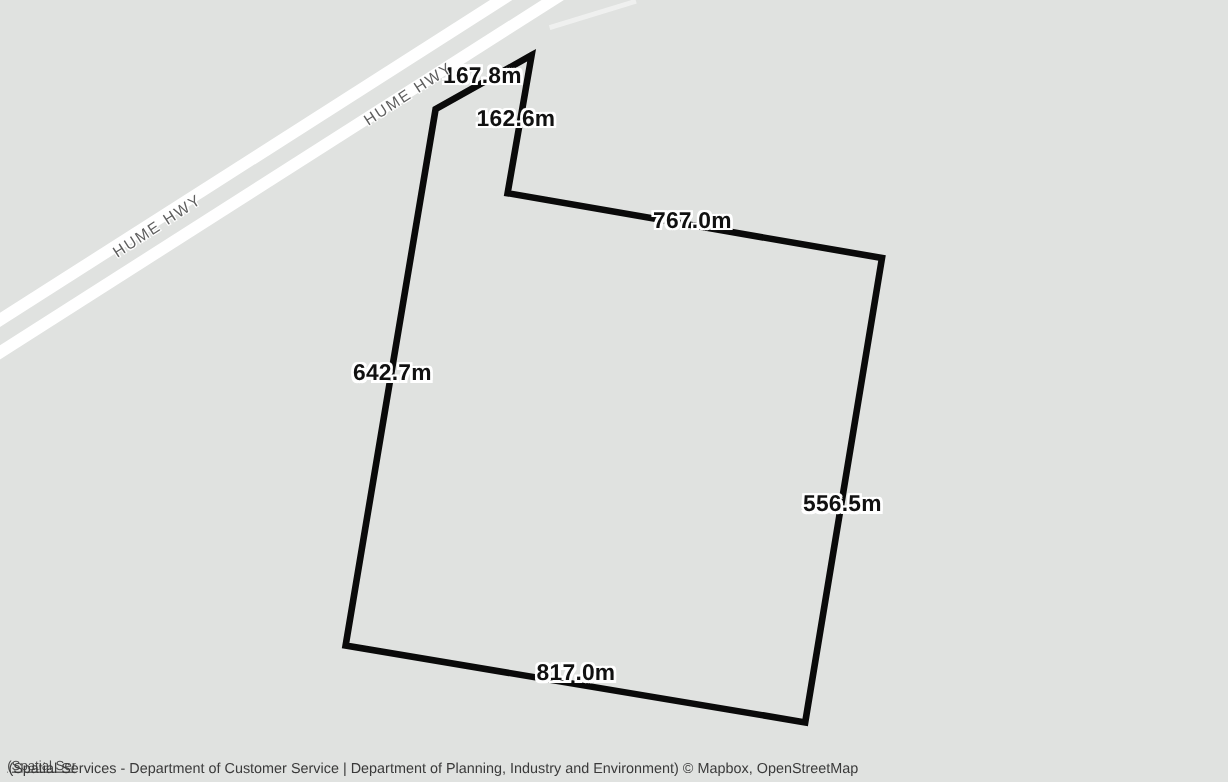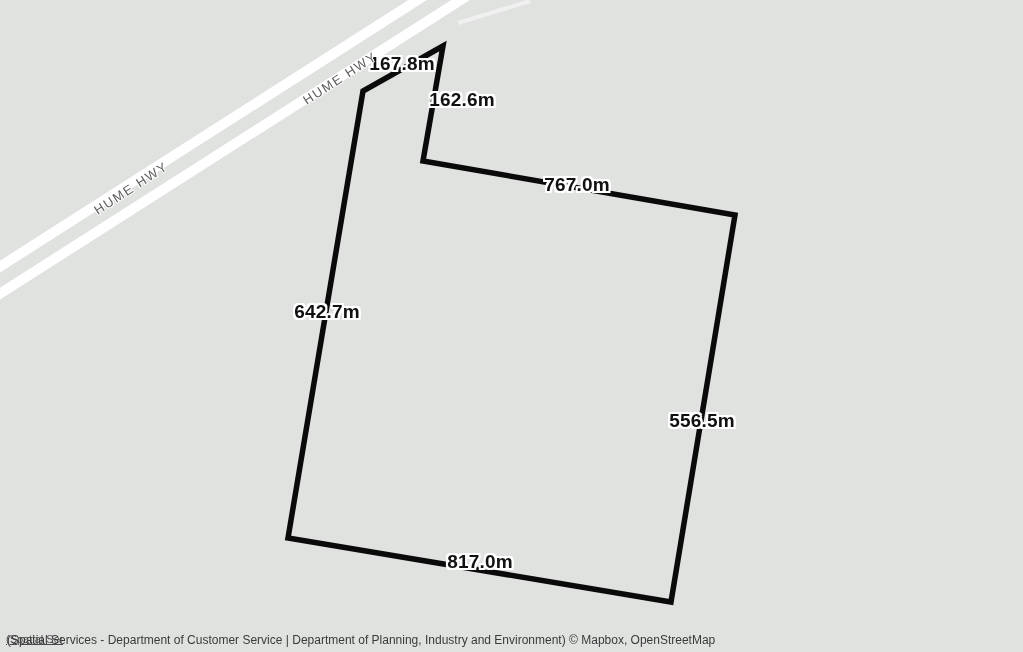--- a/index.html
+++ b/index.html
@@ -74,21 +74,21 @@
 
     <line x1="427" y1="-6" x2="-10" y2="273" stroke="#ffffff" stroke-width="10"></line>
     <line x1="470" y1="-6" x2="-10" y2="300" stroke="#ffffff" stroke-width="10"></line>
 
     <line x1="458" y1="23" x2="530" y2="1" stroke="#ffffff" stroke-width="4" opacity="0.5"></line>
 
     <polygon points="443,46 363,91 288,538 671,602 735,215 423,161" fill="none" stroke="#0a0a0a" stroke-width="5.5" stroke-linejoin="miter"></polygon>
   </svg>
 
   <div class="measure-label" style="left:402px; top:64px;">167.8m</div>
-  <div class="measure-label" style="left:430px; top:100px;margin-left:32px;">162.6m</div>
+  <div class="measure-label" style="left:430px; top:100px;">162.6m</div>
   <div class="measure-label" style="left:577px; top:185px;">767.0m</div>
   <div class="measure-label" style="left:327px; top:312px;">642.7m</div>
   <div class="measure-label" style="left:702px; top:421px;">556.5m</div>
   <div class="measure-label" style="left:480px; top:562px;">817.0m</div>
 
   <div class="road-label" style="left:131px; top:188px;">HUME HWY</div>
   <div class="road-label" style="left:340px; top:78px;">HUME HWY</div>
 
   <div class="attribution-small">(Spatial Ser</div>
   <div class="attribution">(Spatial Services - Department of Customer Service | Department of Planning, Industry and Environment) © Mapbox, OpenStreetMap</div>

